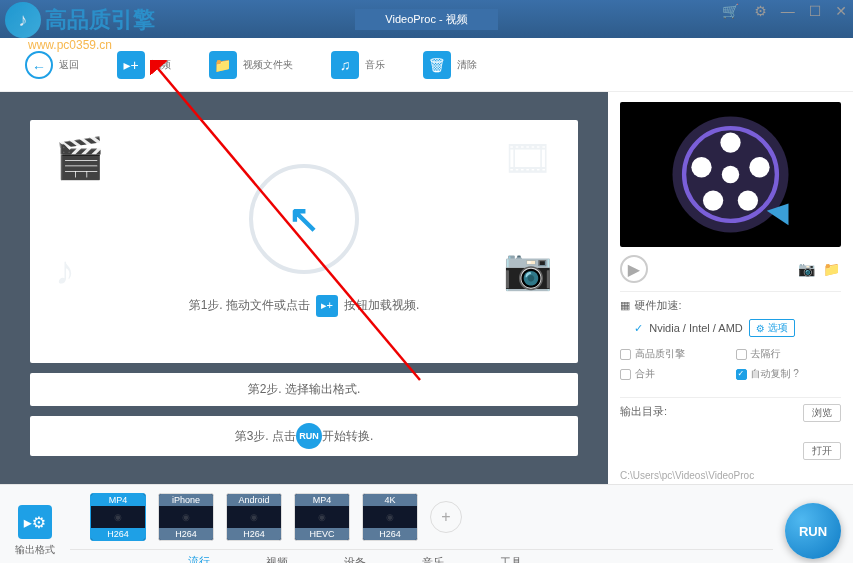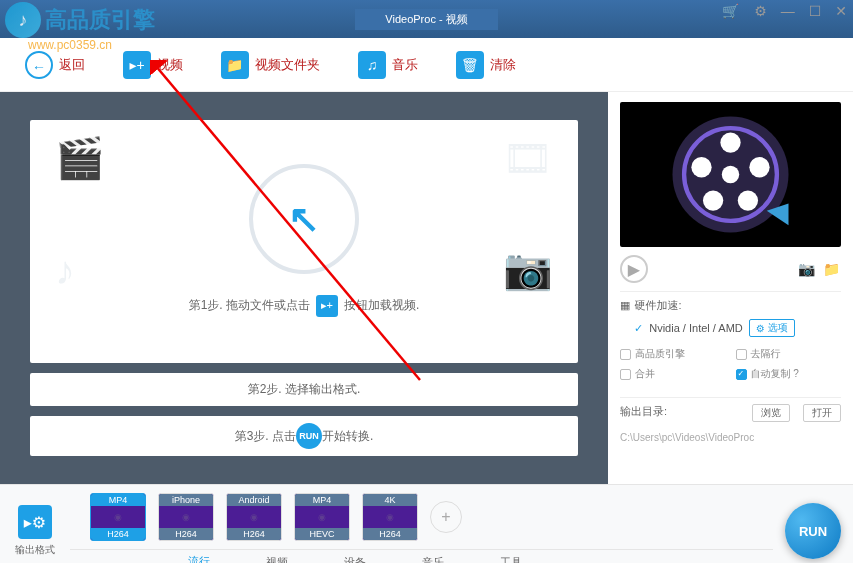--- a/index.html
+++ b/index.html
@@ -12,21 +12,21 @@
 
 .titlebar { height: 38px; background: linear-gradient(#3a6fa8,#2e5b8a); display: flex; align-items: center; justify-content: center; position: relative; }
 .title { color: #fff; font-size: 11px; background: #3a6fa8; padding: 3px 30px; }
 .win-controls { position: absolute; right: 6px; top: 3px; display: flex; gap: 14px; align-items: center; }
 .win-controls span { color: #999; font-size: 14px; cursor: pointer; }
 .win-cart { color: #e55; }
 
 .toolbar { height: 54px; display: flex; align-items: center; gap: 38px; padding-left: 25px; background: #fff; border-bottom: 1px solid #eee; }
 .tool-item { display: flex; align-items: center; gap: 6px; cursor: pointer; }
 .tool-icon { width: 28px; height: 28px; background: #1ea0e6; border-radius: 4px; display: flex; align-items: center; justify-content: center; color: #fff; font-size: 14px; }
-.tool-item .lbl { font-size: 13px; color: #b91c1c; }
+.tool-item .lbl { font-size: 10px; color: #737373; }
 .back-icon { background: #fff; border: 2px solid #1ea0e6; color: #1ea0e6; border-radius: 50%; }
 
 .main-area { display: flex; height: 392px; }
 .drop-panel { flex: 1; background: #4d5b6a; padding: 28px 30px; display: flex; flex-direction: column; gap: 10px; position: relative; }
 .drop-box { background: #fff; border-radius: 2px; flex: 1; display: flex; flex-direction: column; align-items: center; justify-content: center; position: relative; }
 .drop-circle { width: 110px; height: 110px; border: 4px solid #e0e6ec; border-radius: 50%; display: flex; align-items: center; justify-content: center; margin-bottom: 18px; }
 .drop-arrow { color: #1ea0e6; font-size: 38px; font-weight: bold; }
 .bg-icon { position: absolute; color: #eef2f5; font-size: 40px; }
 .step-line { display: flex; align-items: center; gap: 6px; font-size: 12px; color: #666; margin: 3px 0; }
 .step-vid-icon { width: 22px; height: 22px; background: #1ea0e6; color: #fff; font-size: 11px; display: flex; align-items: center; justify-content: center; border-radius: 3px; }
@@ -46,31 +46,31 @@
 .hw-check { color: #1ea0e6; }
 .opt-btn { border: 1px solid #1ea0e6; color: #1ea0e6; font-size: 10px; padding: 1px 6px; border-radius: 2px; display: flex; align-items: center; gap: 3px; }
 .check-grid { display: grid; grid-template-columns: 1fr 1fr; gap: 6px 10px; margin-top: 10px; font-size: 10px; color: #888; }
 .check-item { display: flex; align-items: center; gap: 4px; }
 .chk { width: 11px; height: 11px; border: 1px solid #bbb; border-radius: 2px; display: inline-block; }
 .chk.on { background: #1ea0e6; border-color: #1ea0e6; position: relative; }
 .chk.on::after { content: "✓"; color: #fff; font-size: 8px; position: absolute; top: -1px; left: 1px; }
 
 .out-section { border-top: 1px solid #eee; margin-top: 8px; padding-top: 6px; }
 .out-row { display: flex; justify-content: space-between; align-items: flex-start; font-size: 11px; color: #666; }
-.out-btns { display: flex; gap: 13px; }
+.out-btns { display: flex; gap: 20px; flex-direction: column; }
 .mini-btn { border: 1px solid #ccc; padding: 1px 8px; font-size: 10px; color: #666; border-radius: 2px; cursor: pointer; }
 .out-path { font-size: 10px; color: #aaa; margin-top: 10px; }
 
 .bottom-area { height: 93px; display: flex; background: #f8f9fa; border-top: 1px solid #e5e5e5; }
 .fmt-btn { width: 70px; display: flex; flex-direction: column; align-items: center; justify-content: center; gap: 4px; cursor: pointer; }
 .fmt-icon { width: 34px; height: 34px; background: #1ea0e6; border-radius: 4px; display: flex; align-items: center; justify-content: center; color: #fff; font-size: 16px; }
 .fmt-label { font-size: 10px; color: #666; }
 .fmt-list { flex: 1; display: flex; flex-direction: column; }
 .fmt-cards { display: flex; gap: 12px; padding: 8px 20px; align-items: center; }
-.fmt-card { width: 56px; height: 48px; border: 1px solid #ddd; border-radius: 3px; display: flex; flex-direction: column; align-items: center; justify-content: center; font-size: 9px; color: #888; cursor: pointer; position: relative; background: #4c1d95; }
+.fmt-card { width: 56px; height: 48px; border: 1px solid #ddd; border-radius: 3px; display: flex; flex-direction: column; align-items: center; justify-content: center; font-size: 9px; color: #888; cursor: pointer; position: relative; background: #0f172a; }
 .fmt-card.active { border-color: #1ea0e6; }
 .fmt-card .top { background: #5a7a9a; color: #fff; width: 100%; text-align: center; padding: 1px 0; font-size: 9px; border-radius: 2px 2px 0 0; }
 .fmt-card.active .top { background: #1ea0e6; }
 .fmt-card .mid { flex: 1; display: flex; align-items: center; justify-content: center; opacity: 0.3; }
 .fmt-card .bot { background: #5a7a9a; color: #fff; width: 100%; text-align: center; padding: 1px 0; font-size: 9px; border-radius: 0 0 2px 2px; }
 .fmt-card.active .bot { background: #1ea0e6; }
 .add-fmt { width: 32px; height: 32px; border: 1px solid #ddd; border-radius: 50%; display: flex; align-items: center; justify-content: center; color: #aaa; cursor: pointer; }
 .fmt-tabs { display: flex; border-top: 1px solid #e5e5e5; height: 25px; }
 .fmt-tab { padding: 0 28px; font-size: 11px; color: #666; display: flex; align-items: center; cursor: pointer; }
 .fmt-tab.active { color: #1ea0e6; border-bottom: 2px solid #1ea0e6; }

